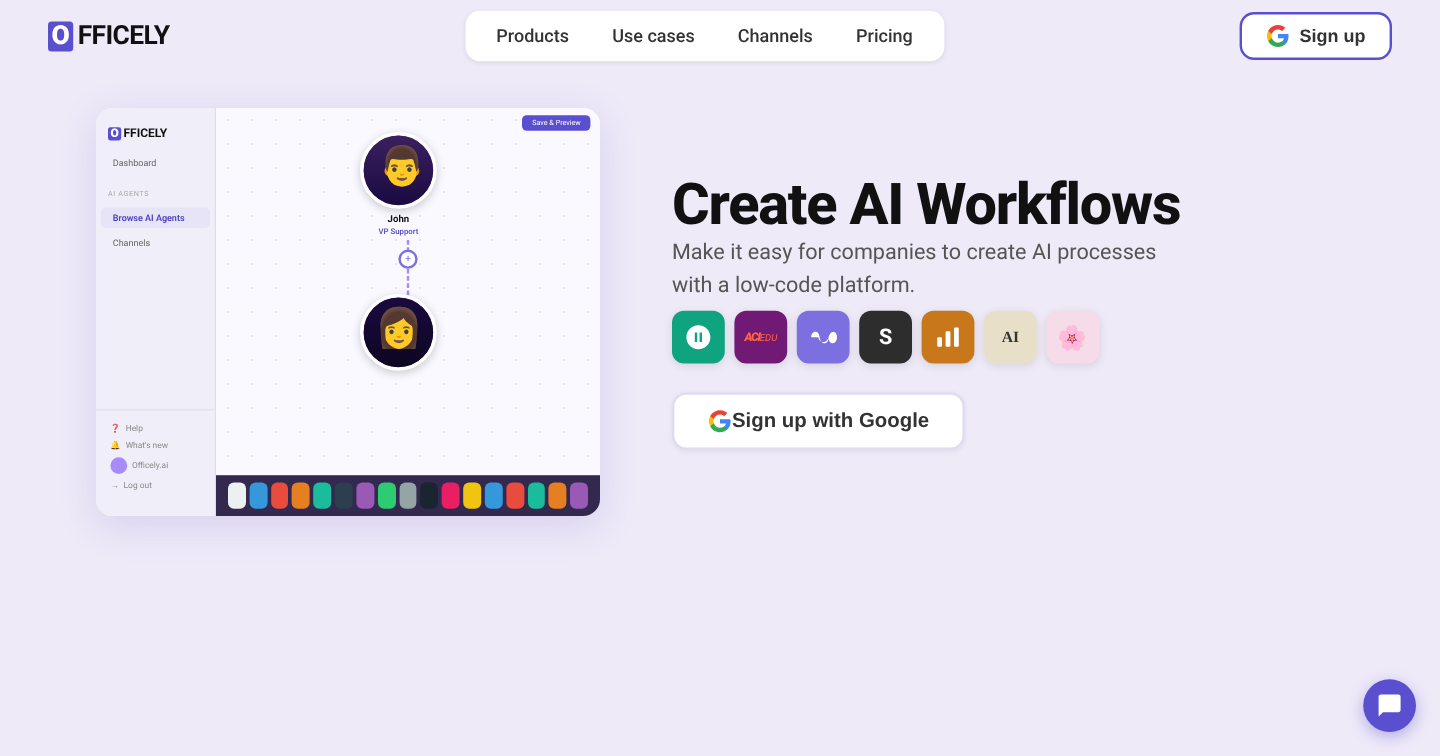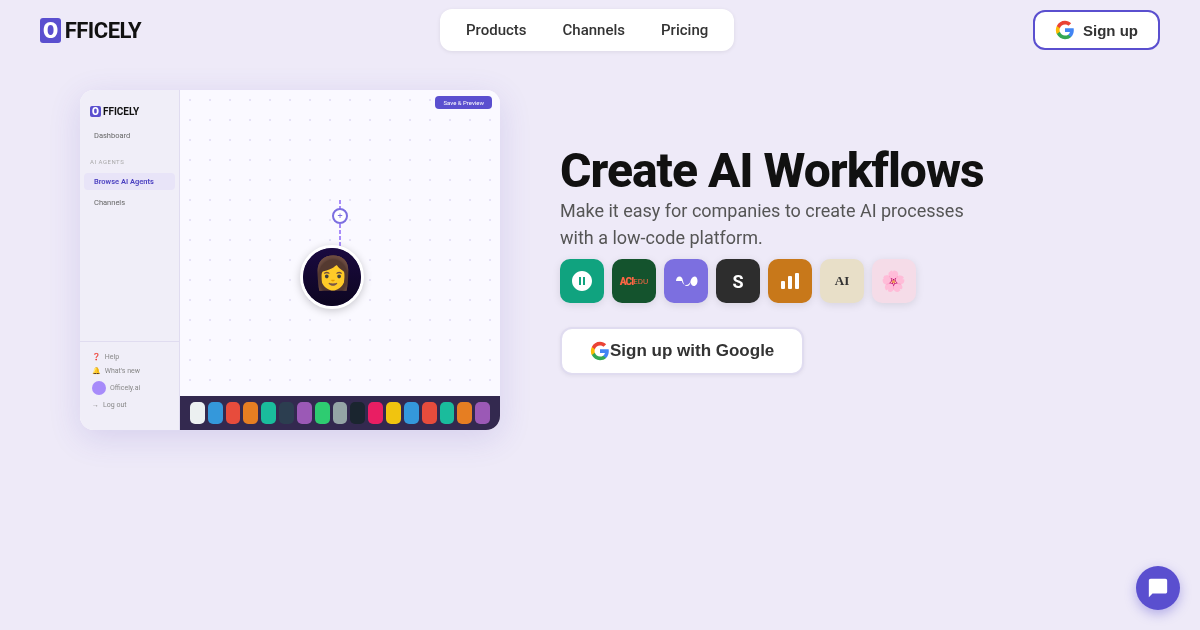--- a/index.html
+++ b/index.html
@@ -411,20 +411,21 @@
 <body>
 
 <header>
   <div class="logo">
     <span class="logo-o">O</span>
     <span>FFICELY</span>
   </div>
 
   <nav>
     <a>Products</a>
+    <a>Use cases</a>
     <a>Channels</a>
     <a>Pricing</a>
   </nav>
 
   <button class="signup-btn">
     <svg class="google-g" viewBox="0 0 24 24">
       <path d="M22.56 12.25c0-.78-.07-1.53-.2-2.25H12v4.26h5.92c-.26 1.37-1.04 2.53-2.21 3.31v2.77h3.57c2.08-1.92 3.28-4.74 3.28-8.09z" fill="#4285F4"></path>
       <path d="M12 23c2.97 0 5.46-.98 7.28-2.66l-3.57-2.77c-.98.66-2.23 1.06-3.71 1.06-2.86 0-5.29-1.93-6.16-4.53H2.18v2.84C3.99 20.53 7.7 23 12 23z" fill="#34A853"></path>
       <path d="M5.84 14.09c-.22-.66-.35-1.36-.35-2.09s.13-1.43.35-2.09V7.07H2.18C1.43 8.55 1 10.22 1 12s.43 3.45 1.18 4.93l3.66-2.84z" fill="#FBBC05"></path>
       <path d="M12 5.38c1.62 0 3.06.56 4.21 1.64l3.15-3.15C17.45 2.09 14.97 1 12 1 7.7 1 3.99 3.47 2.18 7.07l3.66 2.84c.87-2.6 3.3-4.53 6.16-4.53z" fill="#EA4335"></path>
@@ -463,20 +464,27 @@
         </div>
       </div>
 
       <div class="canvas-area">
         <div class="canvas-topbar">Save &amp; Preview</div>
 
         <svg class="canvas-svg" viewBox="0 0 320 300">
           <line x1="160" y1="90" x2="160" y2="155" stroke="#a78bfa" stroke-width="2" stroke-dasharray="4,2"></line>
         </svg>
 
+        <div class="node" style="top: 20px; left: 120px;">
+          <div class="node-avatar">
+            <div class="person-1"></div>
+          </div>
+          <div class="node-label">John</div>
+          <div class="node-sublabel">VP Support</div>
+        </div>
 
         <div class="connector-dot" style="top: 118px; left: 152px;">+</div>
 
         <div class="node" style="top: 155px; left: 120px;">
           <div class="node-avatar-2">
             <div class="person-2"></div>
           </div>
         </div>
 
         <div class="mac-taskbar">
@@ -507,21 +515,21 @@
     <p class="description">Make it easy for companies to create AI processes with a low-code platform.</p>
 
     <div class="integrations">
 
       <div class="integration-icon" style="background:#10A37F;">
         <svg width="24" height="24" viewBox="0 0 24 24" fill="white">
           <path d="M12 2C6.48 2 2 6.48 2 12s4.48 10 10 10 10-4.48 10-10S17.52 2 12 2zm-1 14H9V8h2v8zm4 0h-2V8h2v8z"></path>
         </svg>
       </div>
 
-      <div class="integration-icon" style="background:#14532d; color:#e44;">
+      <div class="integration-icon" style="background:#701a75; color:#e44;font-style:italic;">
         <span style="font-size:10px; font-weight:900; color:#ff6644; letter-spacing:-1px;">ACI</span>
         <span style="font-size:8px; color:#ff6644;">EDU</span>
       </div>
 
       <div class="integration-icon" style="background:#7c6fe0;">
         <svg width="26" height="16" viewBox="0 0 26 16" fill="white">
           <path d="M3 8C3 5.5 4.5 3.5 6.5 3.5S9.5 5 10 8c.5 3 2 5 4 5s3.5-1.5 3.5-5c0 3.5 1.5 5 3.5 5s3.5-2.5 3.5-5S23.5 3.5 21.5 3.5 18 6 17.5 8C17 10 15.5 12 13 12s-4-2.5-4-4"></path>
         </svg>
       </div>
 

